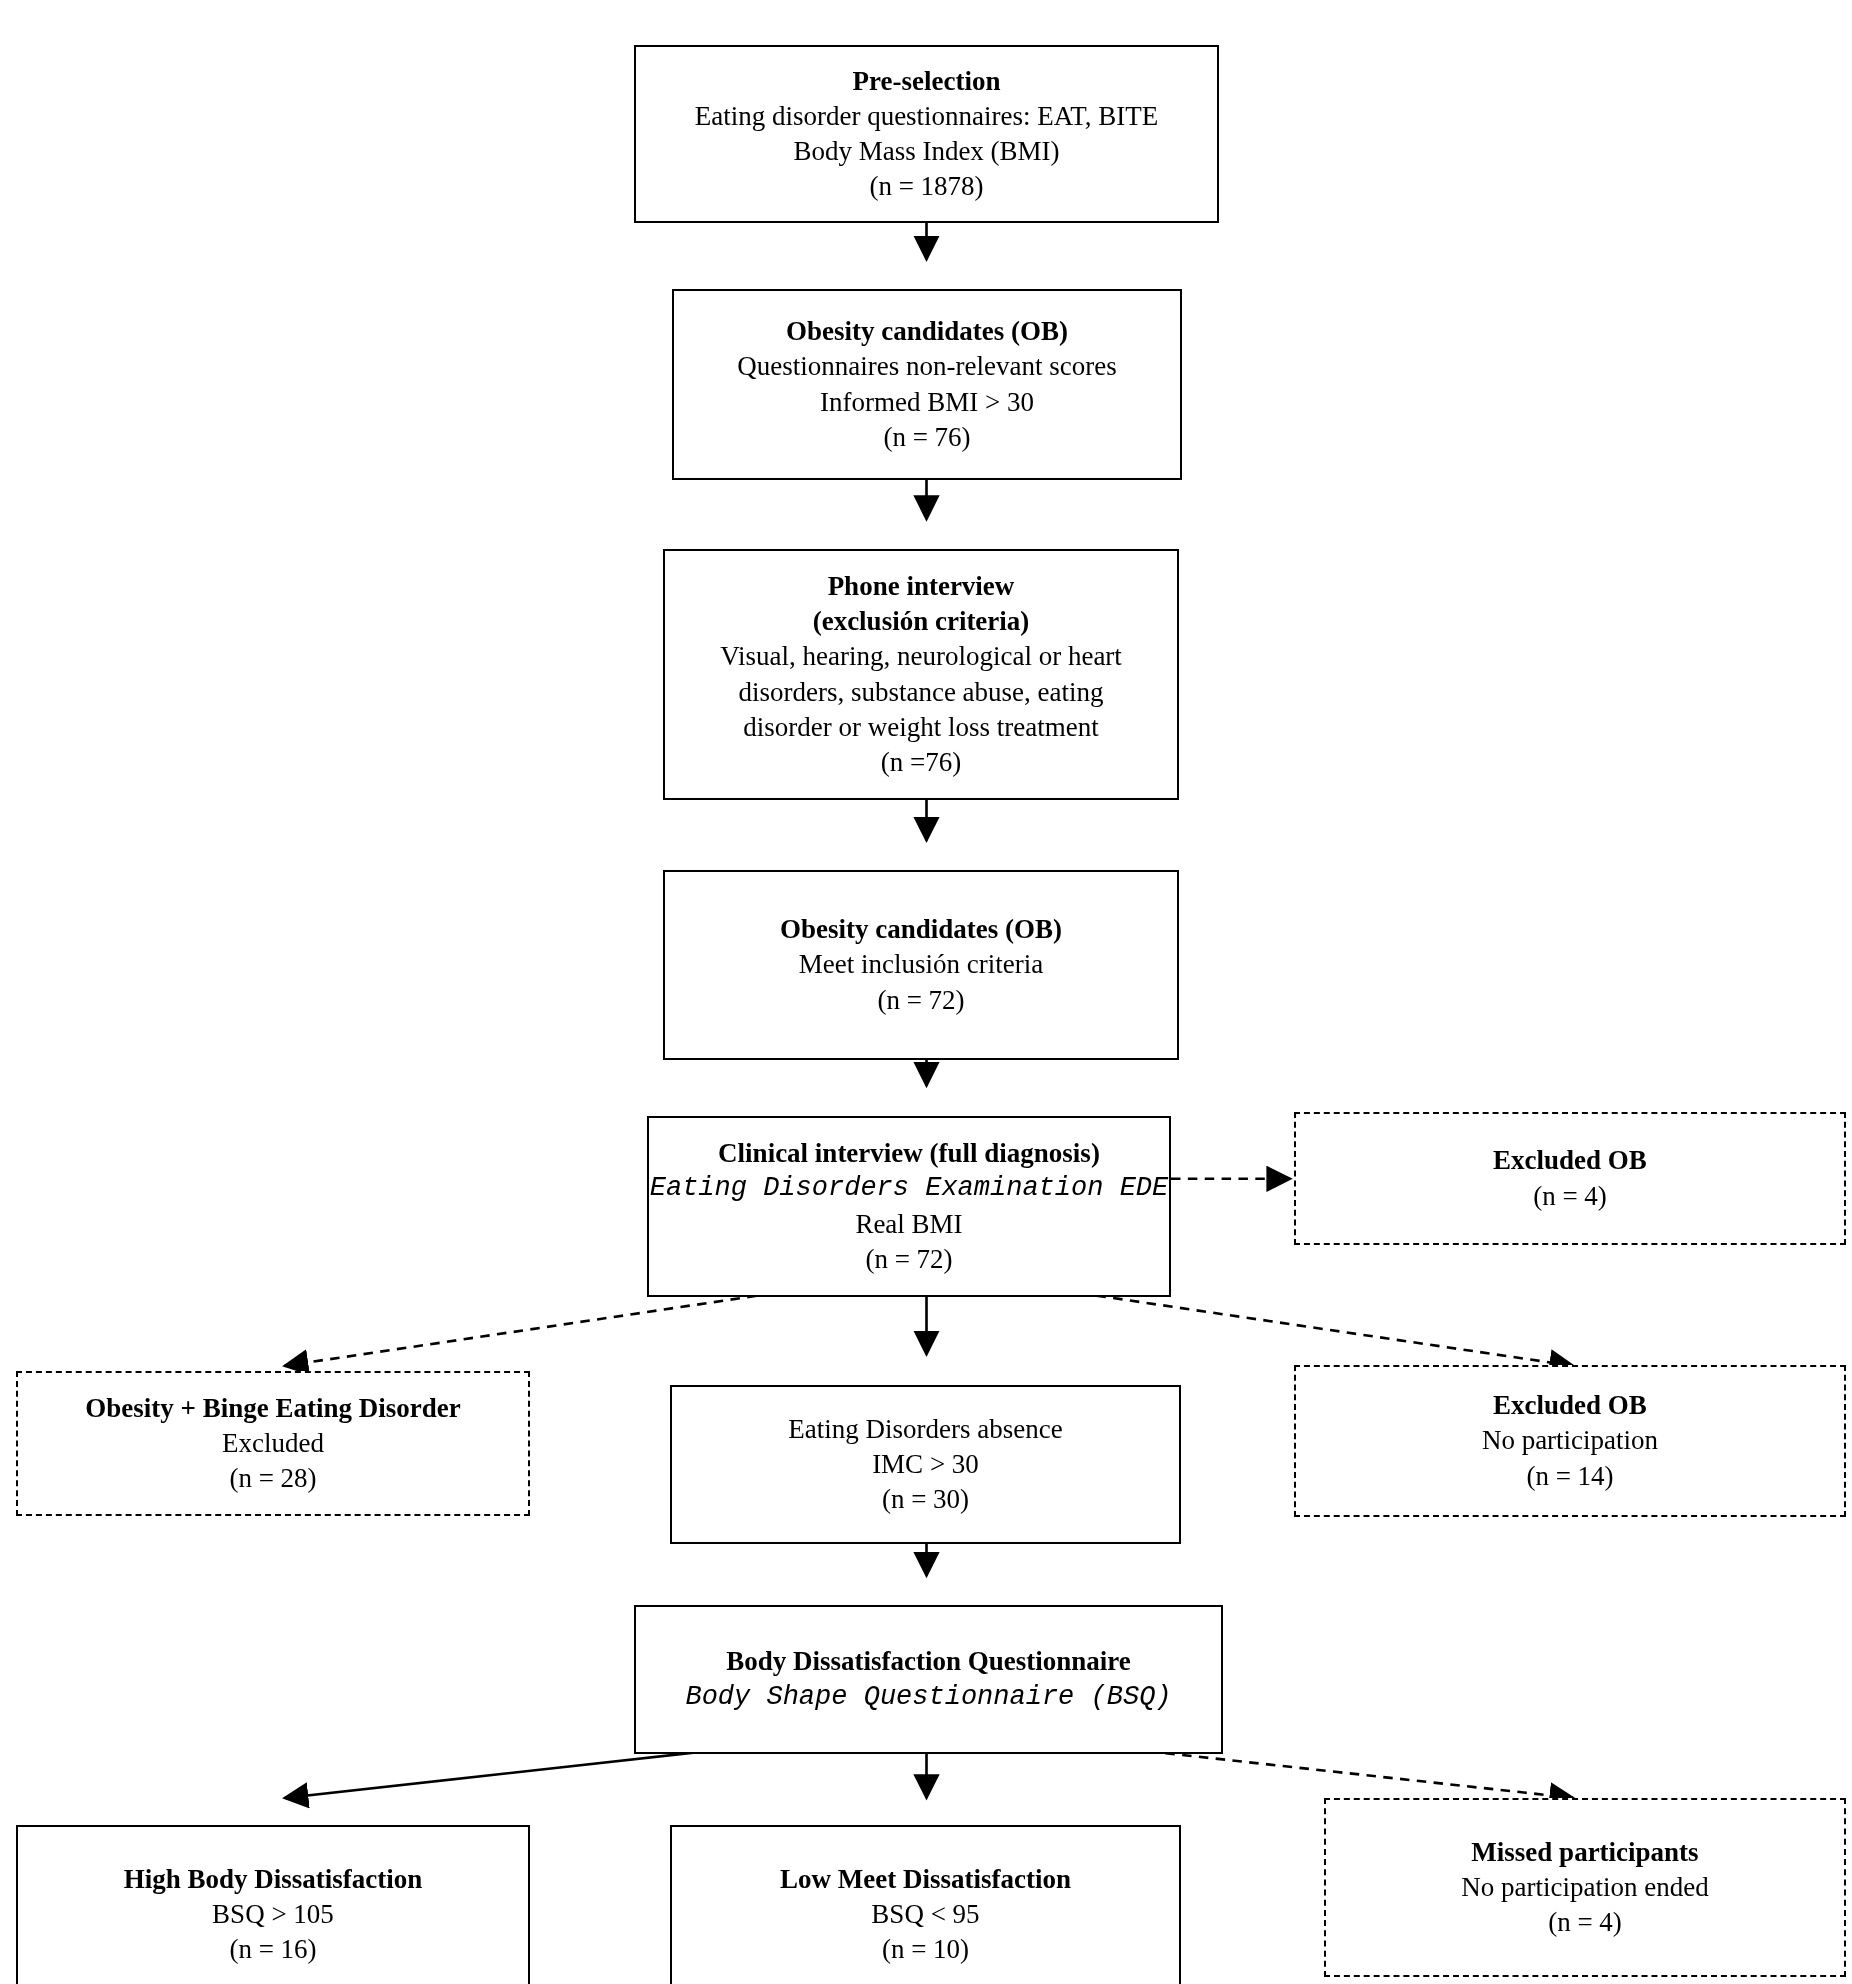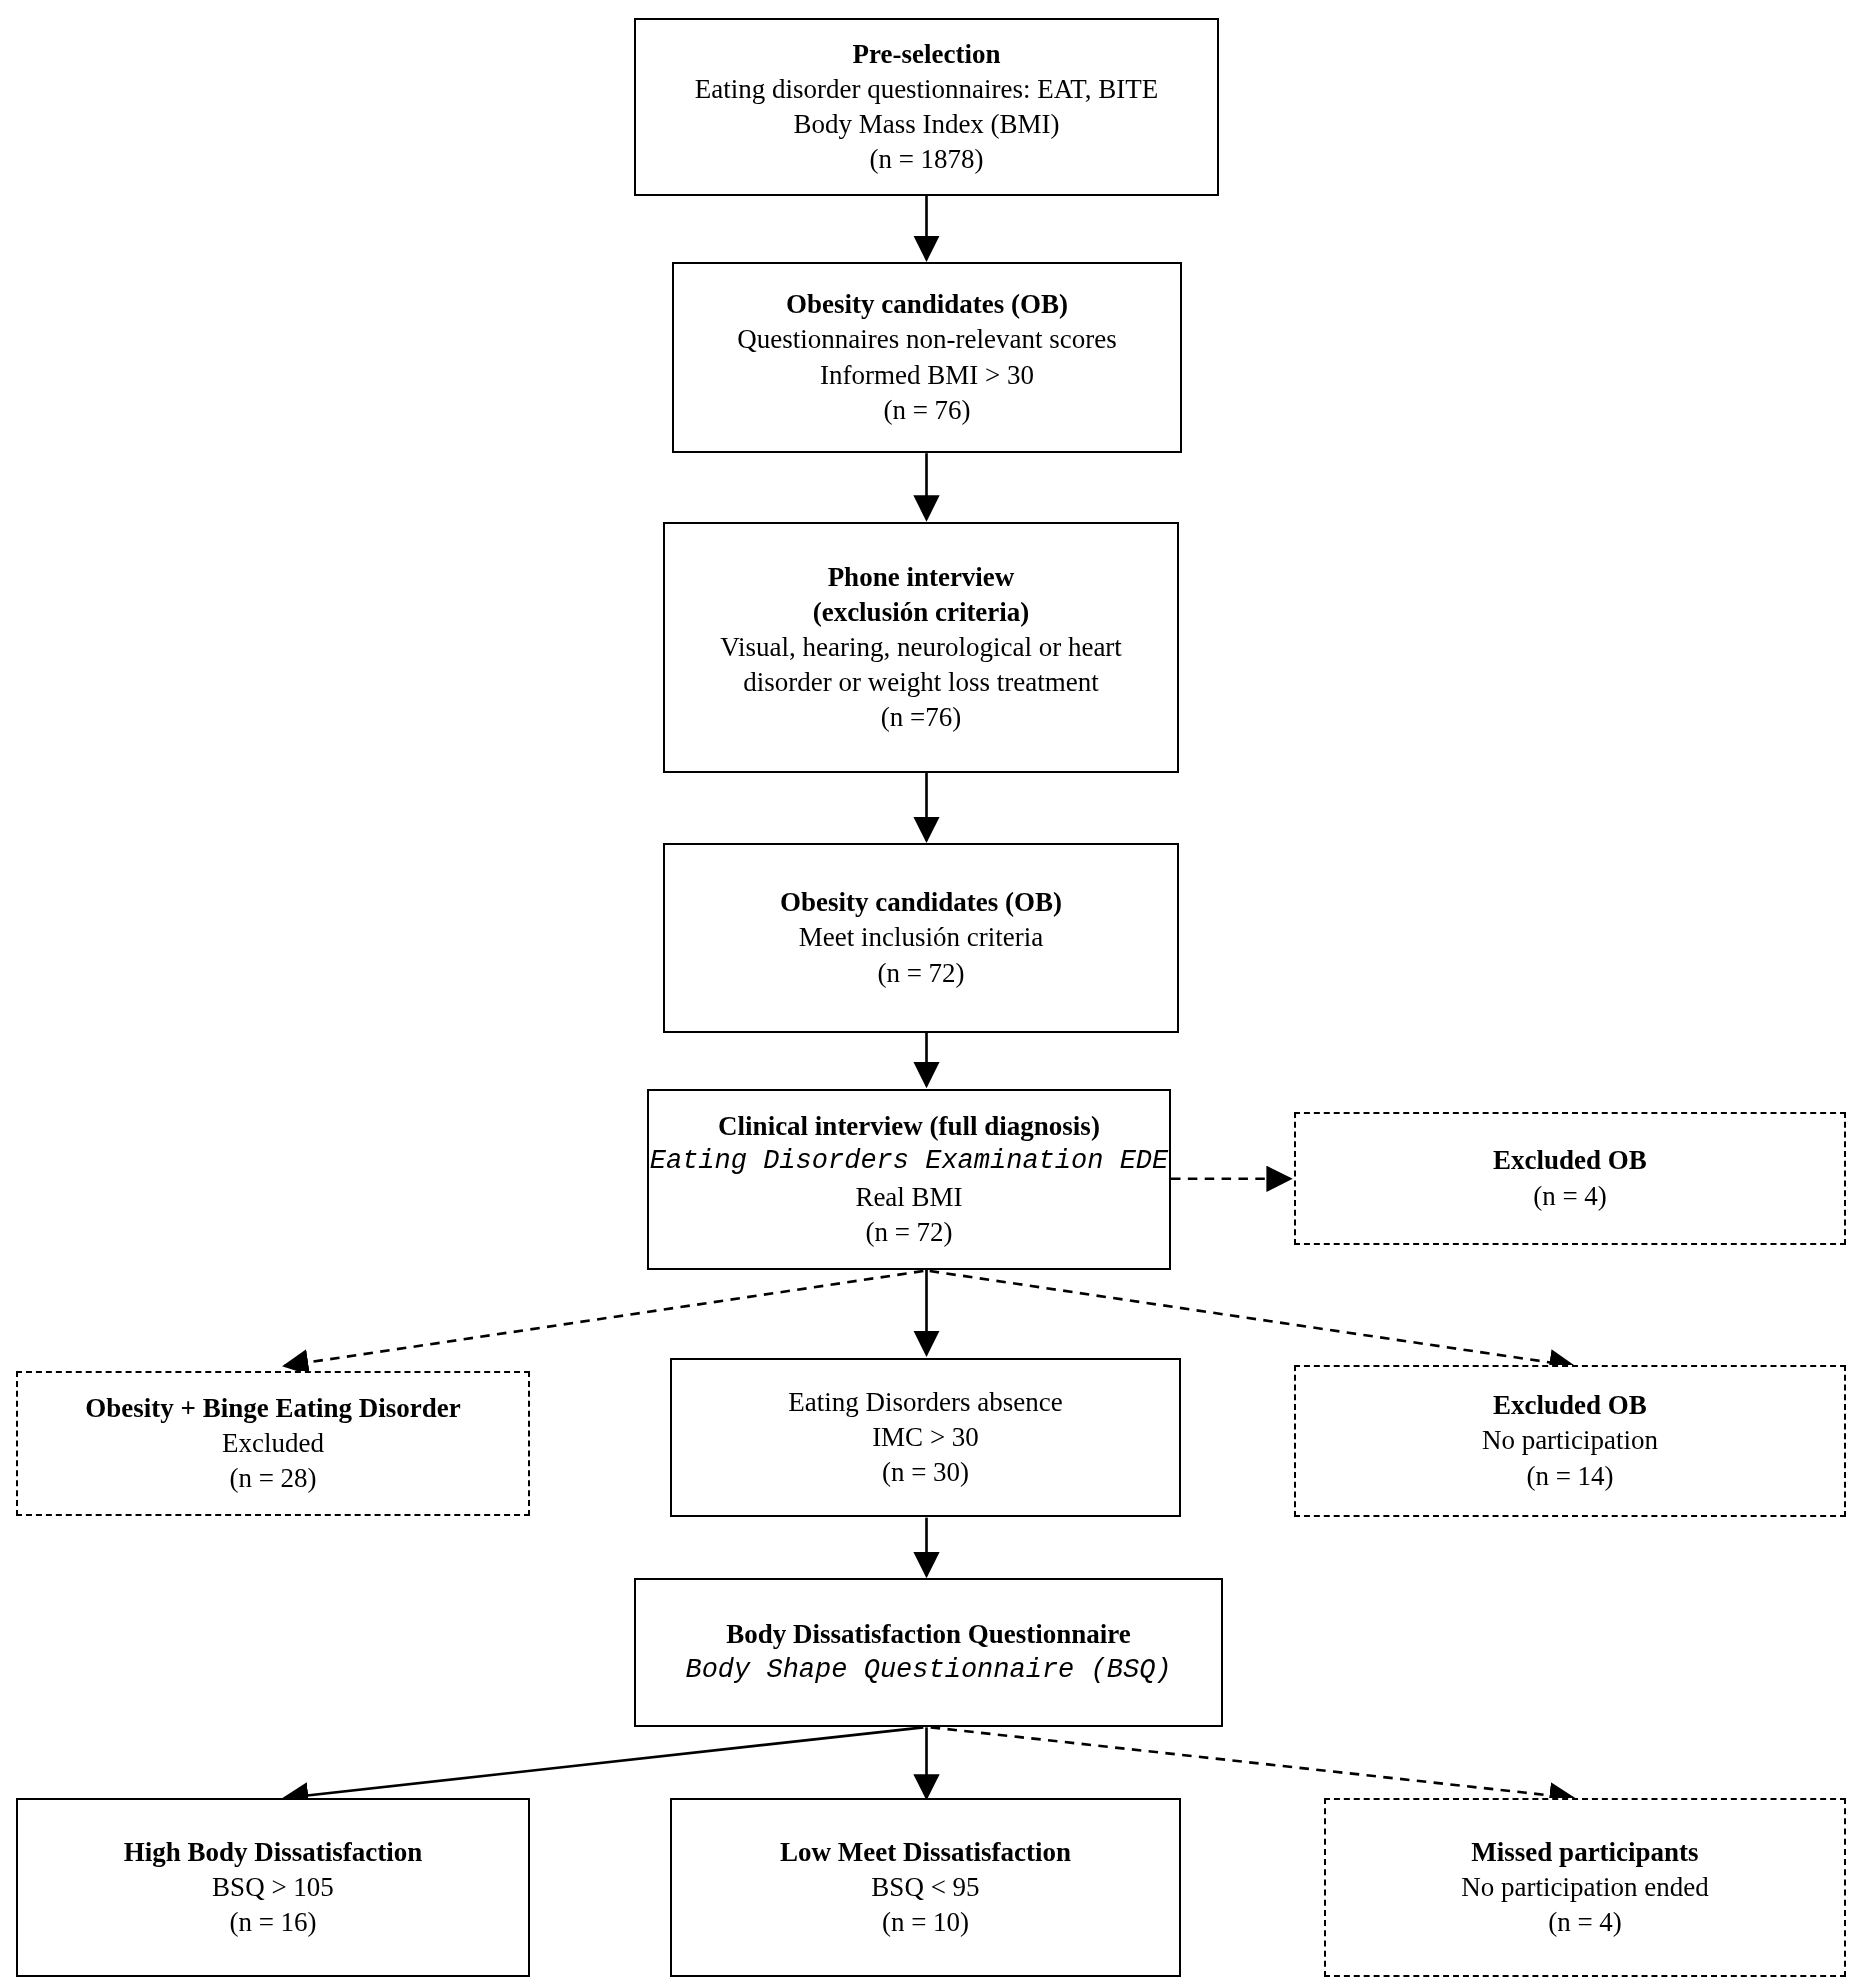--- a/index.html
+++ b/index.html
@@ -31,20 +31,21 @@
     display: flex;
     flex-direction: column;
     align-items: center;
     justify-content: center;
     text-align: center;
     line-height: 1.30;
     z-index: 2;
   }
   .node.solid {
     border: 2.6px solid #000000;
+    margin-top: 27px;
   }
   .node.dashed {
     border: 2.6px dashed #000000;
   }
   .ln {
     display: block;
     width: 100%;
     font-size: 27px;
     white-space: nowrap;
   }
@@ -102,20 +103,21 @@
     <span class="ln bold">Obesity candidates (OB)</span>
     <span class="ln">Questionnaires non-relevant scores</span>
     <span class="ln">Informed BMI &gt; 30</span>
     <span class="ln">(n = 76)</span>
   </div>
 
   <div class="node solid" style="left:663px; top:522px; width:516px; height:251px;">
     <span class="ln bold">Phone interview</span>
     <span class="ln bold">(exclusión criteria)</span>
     <span class="ln">Visual, hearing, neurological or heart</span>
+    <span class="ln">disorders, substance abuse, eating</span>
     <span class="ln">disorder or weight loss treatment</span>
     <span class="ln">(n =76)</span>
   </div>
 
   <div class="node solid" style="left:663px; top:843px; width:516px; height:190px;">
     <span class="ln bold">Obesity candidates (OB)</span>
     <span class="ln">Meet inclusión criteria</span>
     <span class="ln">(n = 72)</span>
   </div>
 

